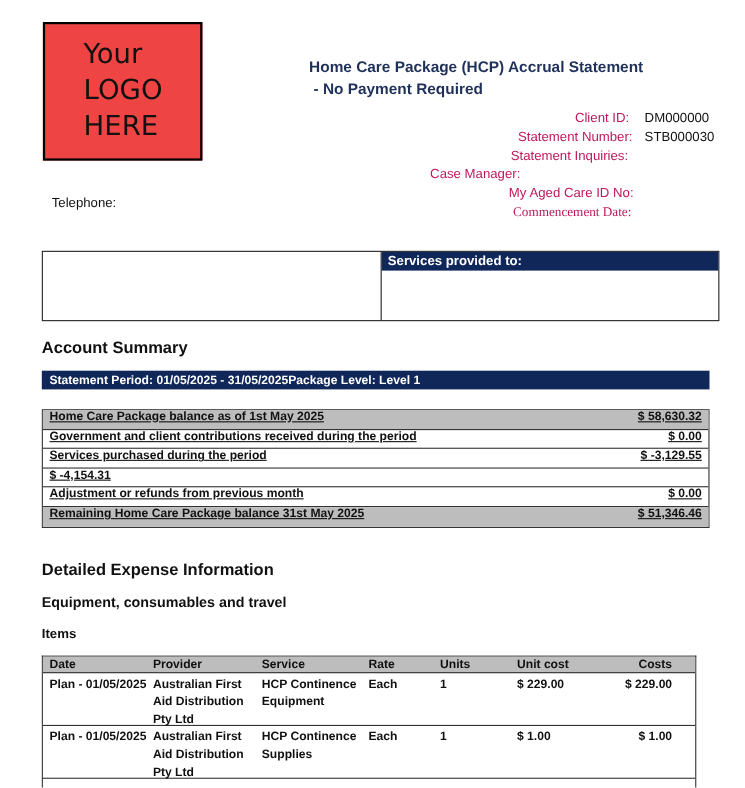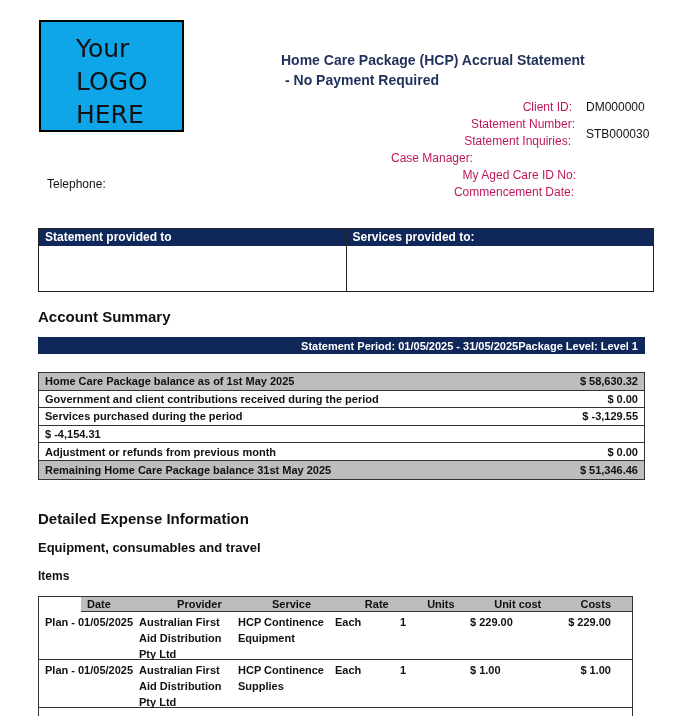--- a/index.html
+++ b/index.html
@@ -1,21 +1,21 @@
 <!DOCTYPE html>
 <html><head>
 <meta charset="utf-8">
 <style>
   * { box-sizing: border-box; margin: 0; padding: 0; }
   html, body { width: 677px; height: 716px; overflow: hidden; background: #ffffff; }
   body { font-family: "Liberation Sans", "DejaVu Sans", sans-serif; color: #111; position: relative; }
 
   .logo-box {
-    position: absolute; left: 39px; top: 20px; width: 145px; height: 112px;
-    border: 2px solid #000; background: #0ea5e9;
+    position: absolute; left: 39px; top: 20px; width: 145px; height: 126px;
+    border: 2px solid #000; background: #ef4444;
   }
   .logo-text {
     position: absolute; left: 35px; top: 10px;
     font-family: "DejaVu Sans", sans-serif; font-size: 25px; line-height: 33px; color: #111;
   }
   .logo-text span { display: block; }
 
   .title {
     position: absolute; left: 281px; top: 50px;
     font-size: 14px; font-weight: bold; color: #1f3059; line-height: 20px;
@@ -37,46 +37,47 @@
     background: #10275a; color: #fff; font-size: 12px; font-weight: bold;
     height: 17px; line-height: 17px; padding-left: 6px;
   }
   .party-body { flex: 1; }
 
   .h-account { position: absolute; left: 38px; top: 308px; font-size: 15px; font-weight: bold; }
 
   .period-bar {
     position: absolute; left: 38px; top: 337px; width: 607px; height: 17px;
     background: #10275a; color: #fff; font-size: 11px; font-weight: bold;
-    display: flex; justify-content: flex-end; align-items: center; padding: 0 7px;
+    display: flex; justify-content: flex-start; align-items: center; padding: 0 7px;
   }
 
   .summary {
     position: absolute; left: 38px; top: 372px; width: 607px;
     border: 1px solid #333; border-collapse: collapse;
   }
   .summary-row {
-    display: flex; justify-content: space-between; align-items: center;
+    display: flex; justify-content: space-between; 
     height: 17.6px; font-size: 11px; font-weight: bold; padding: 0 6px;
     border-bottom: 1px solid #333;
+    text-decoration: underline;
   }
   .summary-row:last-child { border-bottom: none; }
   .summary-row.shaded { background: #bdbdbd; }
 
   .h-detail { position: absolute; left: 38px; top: 510px; font-size: 15px; font-weight: bold; }
   .h-equip { position: absolute; left: 38px; top: 540px; font-size: 13px; font-weight: bold; }
   .h-items { position: absolute; left: 38px; top: 569px; font-size: 12px; font-weight: bold; }
 
   .items-table {
     position: absolute; left: 38px; top: 596px; width: 595px; height: 130px;
     border: 1px solid #333; border-bottom: none;
   }
   .items-head {
     display: flex; background: #bdbdbd; height: 15px; align-items: center;
-    font-size: 11px; font-weight: bold; border-bottom: 1px solid #333; margin-left: 42px;
+    font-size: 11px; font-weight: bold; border-bottom: 1px solid #333;
   }
   .items-row {
     display: flex; font-size: 11px; font-weight: bold; line-height: 16px;
     padding-top: 2px; height: 48px; border-bottom: 1px solid #333;
   }
   .c-date { width: 100px; padding-left: 6px; }
   .c-provider { width: 99px; }
   .c-service { width: 97px; }
   .c-rate { width: 65px; }
   .c-units { width: 70px; }
@@ -95,31 +96,30 @@
 </div>
 
 <div class="title">
   <span>Home Care Package (HCP) Accrual Statement</span>
   <span class="l2">- No Payment Required</span>
 </div>
 
 <div class="meta-label" style="right:105px; top:100px;">Client ID:</div>
 <div class="meta-value" style="left:586px; top:100px;">DM000000</div>
 <div class="meta-label" style="right:102px; top:117px;">Statement Number:</div>
-<div class="meta-value" style="left:586px; top:127px;">STB000030</div>
+<div class="meta-value" style="left:586px; top:117px;">STB000030</div>
 <div class="meta-label" style="right:106px; top:134px;">Statement Inquiries:</div>
 <div class="meta-label" style="left:391px; top:151px; text-align:left;">Case Manager:</div>
 <div class="meta-label" style="right:101px; top:168px;">My Aged Care ID No:</div>
-<div class="meta-label" style="right:103px; top:185px;">Commencement Date:</div>
+<div class="meta-label" style="right:103px; top:185px;font-family:Liberation Serif, serif;">Commencement Date:</div>
 
 <div class="telephone">Telephone:</div>
 
 <div class="party-table">
   <div class="party-col">
-    <div class="party-head">Statement provided to</div>
     <div class="party-body"></div>
   </div>
   <div class="party-col">
     <div class="party-head">Services provided to:</div>
     <div class="party-body"></div>
   </div>
 </div>
 
 <div class="h-account">Account Summary</div>
 <div class="period-bar">

